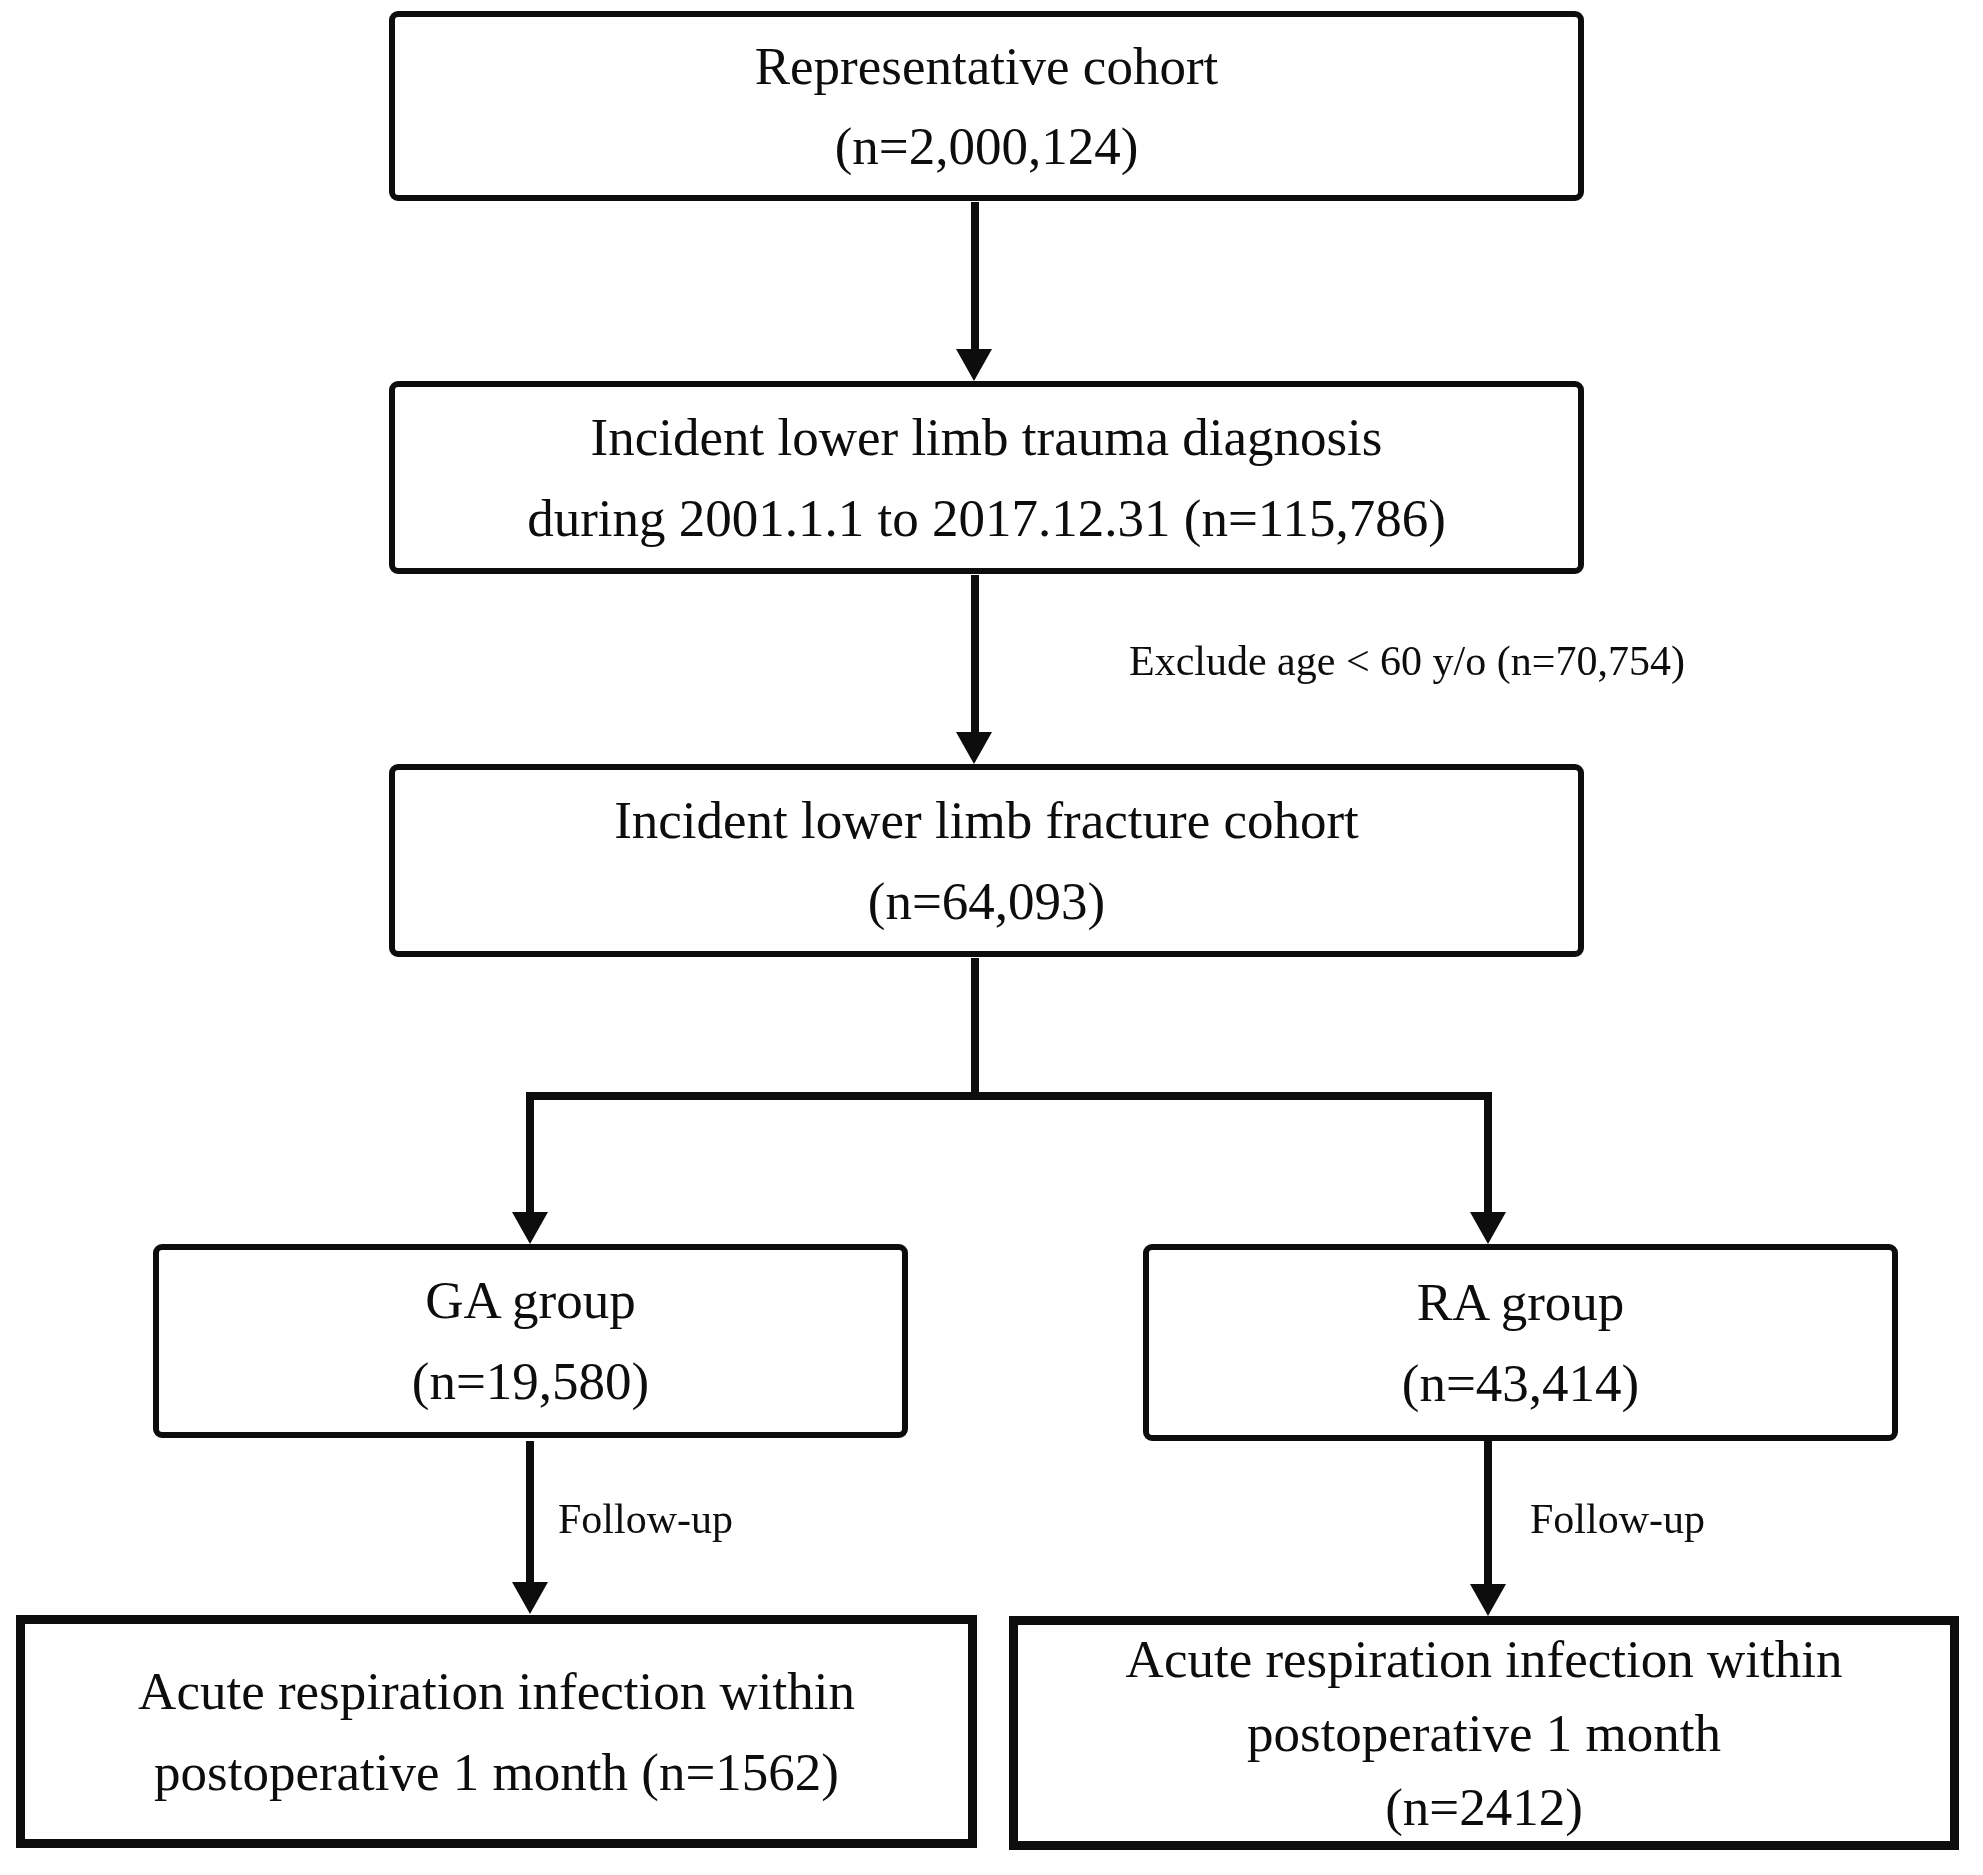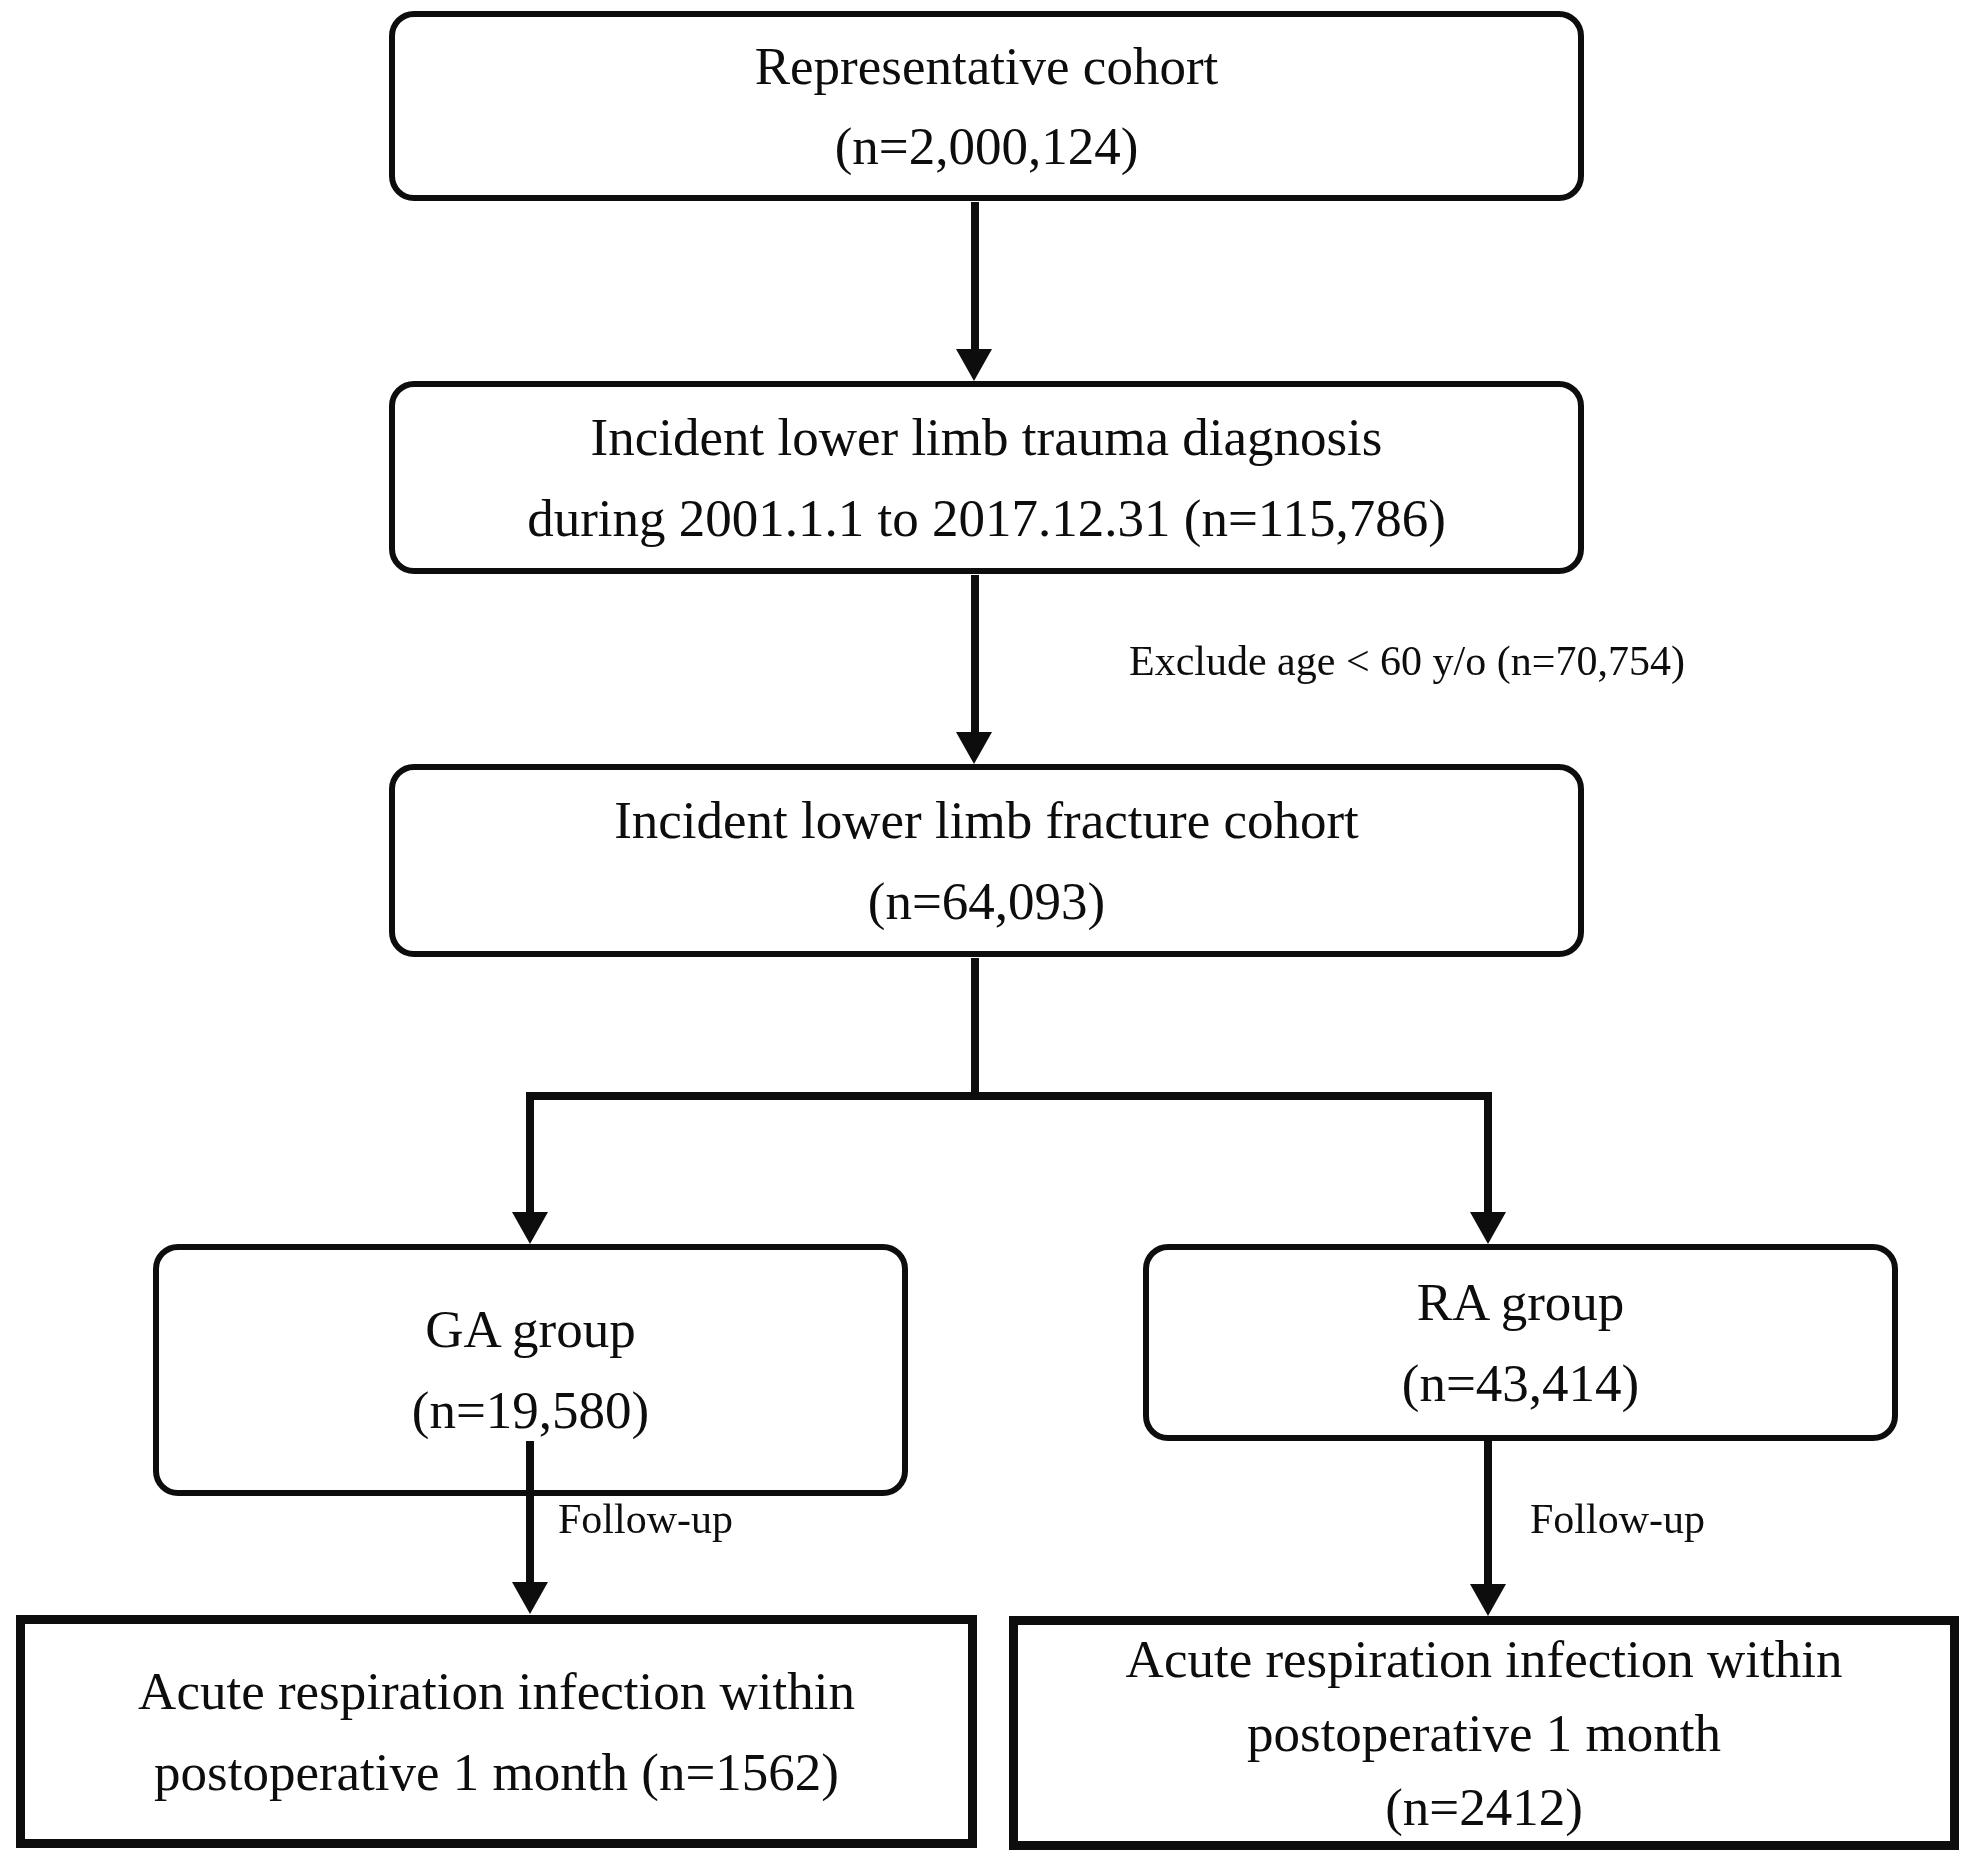--- a/index.html
+++ b/index.html
@@ -13,21 +13,21 @@
     height: 1876px;
     background: #ffffff;
     font-family: "Liberation Serif", "DejaVu Serif", serif;
     color: #0d0d0d;
   }
   .box {
     position: absolute;
     box-sizing: border-box;
     background: #ffffff;
     border: 6.4px solid #0d0d0d;
-    border-radius: 25px;
+    border-radius: 9px;
     display: flex;
     flex-direction: column;
     justify-content: center;
     align-items: center;
     text-align: center;
     font-size: 53px;
     line-height: 1.52;
   }
   .box.square {
     border-radius: 0;
@@ -81,21 +81,21 @@
     <div class="bline">(n=64,093)</div>
   </div>
 
   <div class="shaft" style="left:971px; top:958px; width:8px; height:139px;"></div>
   <div class="shaft" style="left:526px; top:1092px; width:966px; height:8px;"></div>
   <div class="shaft" style="left:526px; top:1092px; width:8px; height:121px;"></div>
   <div class="ahead" style="left:512px; top:1212px;"></div>
   <div class="shaft" style="left:1484px; top:1092px; width:8px; height:121px;"></div>
   <div class="ahead" style="left:1470px; top:1212px;"></div>
 
-  <div class="box" style="left:153px; top:1244px; width:755px; height:252px;">
+  <div class="box" style="left:153px; top:1244px; width:755px; height:194px;">
     <div class="bline">GA group</div>
     <div class="bline">(n=19,580)</div>
   </div>
 
   <div class="box" style="left:1111px; top:1244px; width:755px; height:197px;margin-left:32px;">
     <div class="bline">RA group</div>
     <div class="bline">(n=43,414)</div>
   </div>
 
   <div class="shaft" style="left:526px; top:1441px; width:8px; height:143px;"></div>

